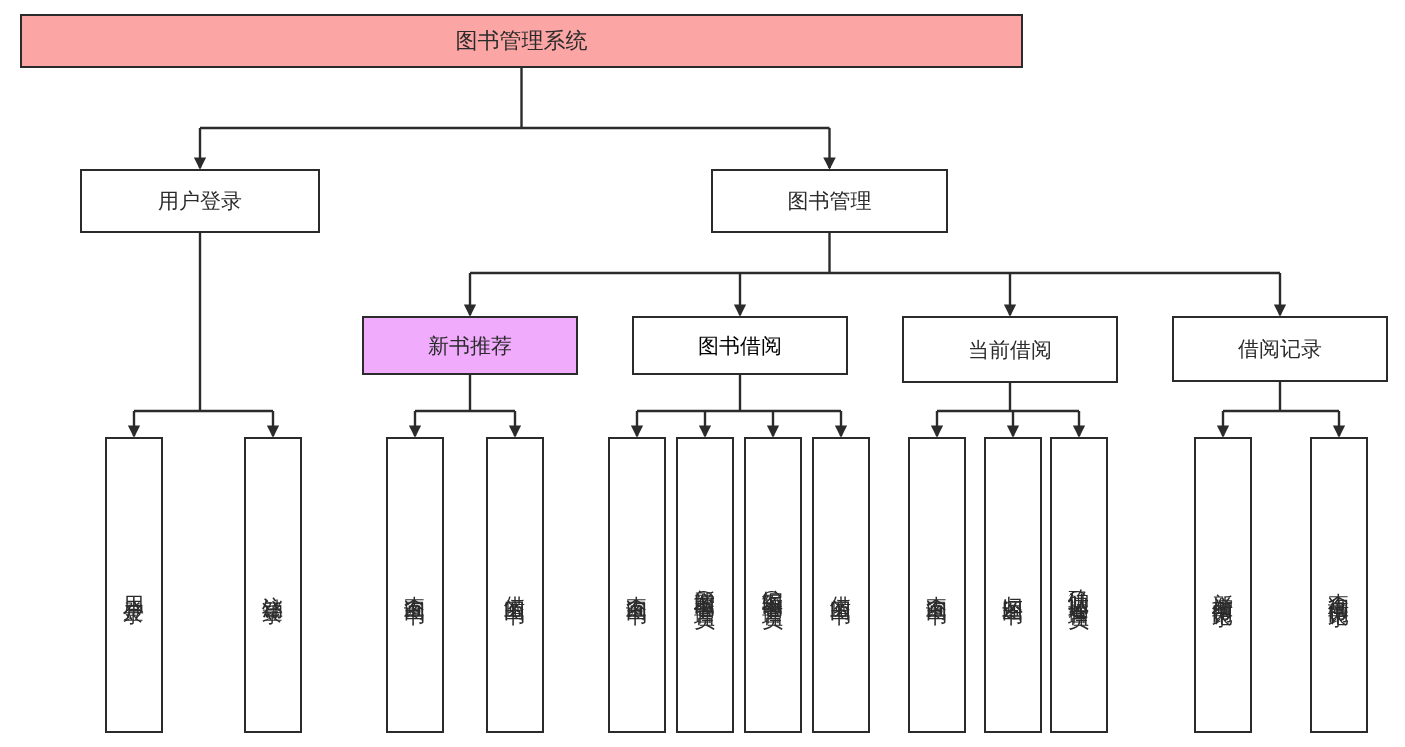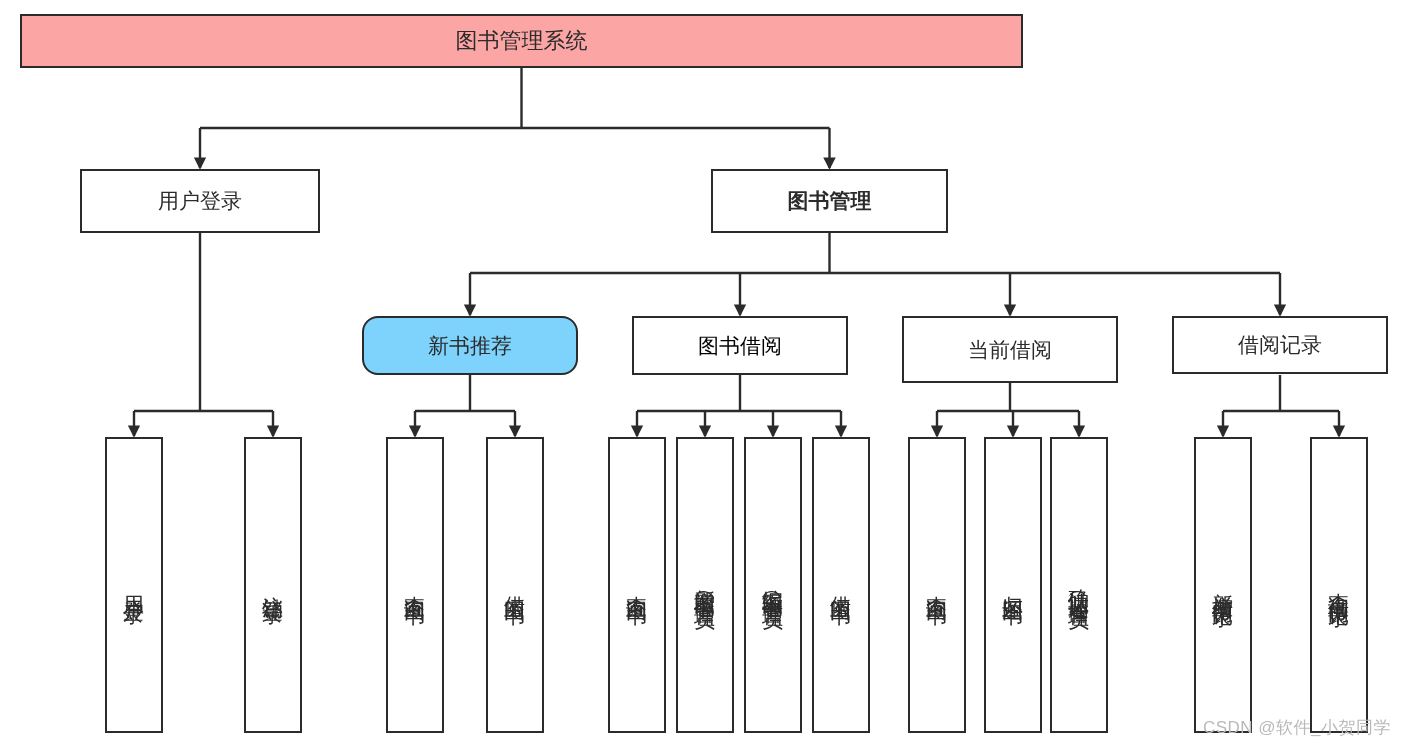--- a/index.html
+++ b/index.html
@@ -115,32 +115,32 @@
     </svg>
 
   <div id="node-layer">
       <div class="node-box horizontal root" style="left: 20px; top: 14px; width: 1003px; height: 54px; border-color: rgb(43, 43, 43); background: #fca5a5;">
         <span class="node-label" style="color: rgb(43, 43, 43);">图书管理系统</span>
       </div>
       <div class="node-box horizontal" style="left: 80px; top: 169px; width: 240px; height: 64px; border-color: rgb(43, 43, 43); background: rgb(255, 255, 255);">
         <span class="node-label" style="color: rgb(43, 43, 43);">用户登录</span>
       </div>
       <div class="node-box horizontal" style="left: 711px; top: 169px; width: 237px; height: 64px; border-color: rgb(43, 43, 43); background: rgb(255, 255, 255);">
-        <span class="node-label" style="color: rgb(43, 43, 43); font-weight: bold;">图书管理</span>
+        <span class="node-label" style="color: rgb(43, 43, 43);">图书管理</span>
       </div>
-      <div class="node-box horizontal" style="left: 362px; top: 316px; width: 216px; height: 59px; border-color: rgb(43, 43, 43); background: #7dd3fc; border-radius: 16px;">
+      <div class="node-box horizontal" style="left: 362px; top: 316px; width: 216px; height: 59px; border-color: rgb(43, 43, 43); background: #f0abfc;">
         <span class="node-label" style="color: rgb(43, 43, 43);">新书推荐</span>
       </div>
       <div class="node-box horizontal" style="left: 632px; top: 316px; width: 216px; height: 59px; border-color: rgb(43, 43, 43); background: rgb(255, 255, 255);">
         <span class="node-label" style="color: #000000;">图书借阅</span>
       </div>
       <div class="node-box horizontal" style="left: 902px; top: 316px; width: 216px; height: 67px; border-color: rgb(43, 43, 43); background: rgb(255, 255, 255);">
         <span class="node-label" style="color: rgb(43, 43, 43);">当前借阅</span>
       </div>
-      <div class="node-box horizontal" style="left: 1172px; top: 316px; width: 216px; height: 58px; border-color: rgb(43, 43, 43); background: rgb(255, 255, 255);">
+      <div class="node-box horizontal" style="left: 1172px; top: 316px; width: 216px; height: 66px; border-color: rgb(43, 43, 43); background: rgb(255, 255, 255);">
         <span class="node-label" style="color: rgb(43, 43, 43);">借阅记录</span>
       </div>
       <div class="node-box vertical" style="left: 105px; top: 437px; width: 58px; height: 296px; border-color: rgb(43, 43, 43); background: rgb(255, 255, 255);">
         <span class="node-label" style="color: rgb(43, 43, 43);">用户登录</span>
       </div>
       <div class="node-box vertical" style="left: 244px; top: 437px; width: 58px; height: 296px; border-color: rgb(43, 43, 43); background: rgb(255, 255, 255);">
         <span class="node-label" style="color: rgb(43, 43, 43);">注销登录</span>
       </div>
       <div class="node-box vertical" style="left: 386px; top: 437px; width: 58px; height: 296px; border-color: rgb(43, 43, 43); background: rgb(255, 255, 255);">
         <span class="node-label" style="color: rgb(43, 43, 43);">查询图书</span>
@@ -170,15 +170,14 @@
         <span class="node-label" style="color: rgb(43, 43, 43);">确认归还（管理员）</span>
       </div>
       <div class="node-box vertical" style="left: 1194px; top: 437px; width: 58px; height: 296px; border-color: rgb(43, 43, 43); background: rgb(255, 255, 255);">
         <span class="node-label" style="color: rgb(43, 43, 43);">新增借阅记录</span>
       </div>
       <div class="node-box vertical" style="left: 1310px; top: 437px; width: 58px; height: 296px; border-color: rgb(43, 43, 43); background: rgb(255, 255, 255);">
         <span class="node-label" style="color: rgb(43, 43, 43);">查询借阅记录</span>
       </div>
     </div>
 
-  <div id="watermark">CSDN @软件_小贺同学</div>
 
 </div>
 
 </body></html>

